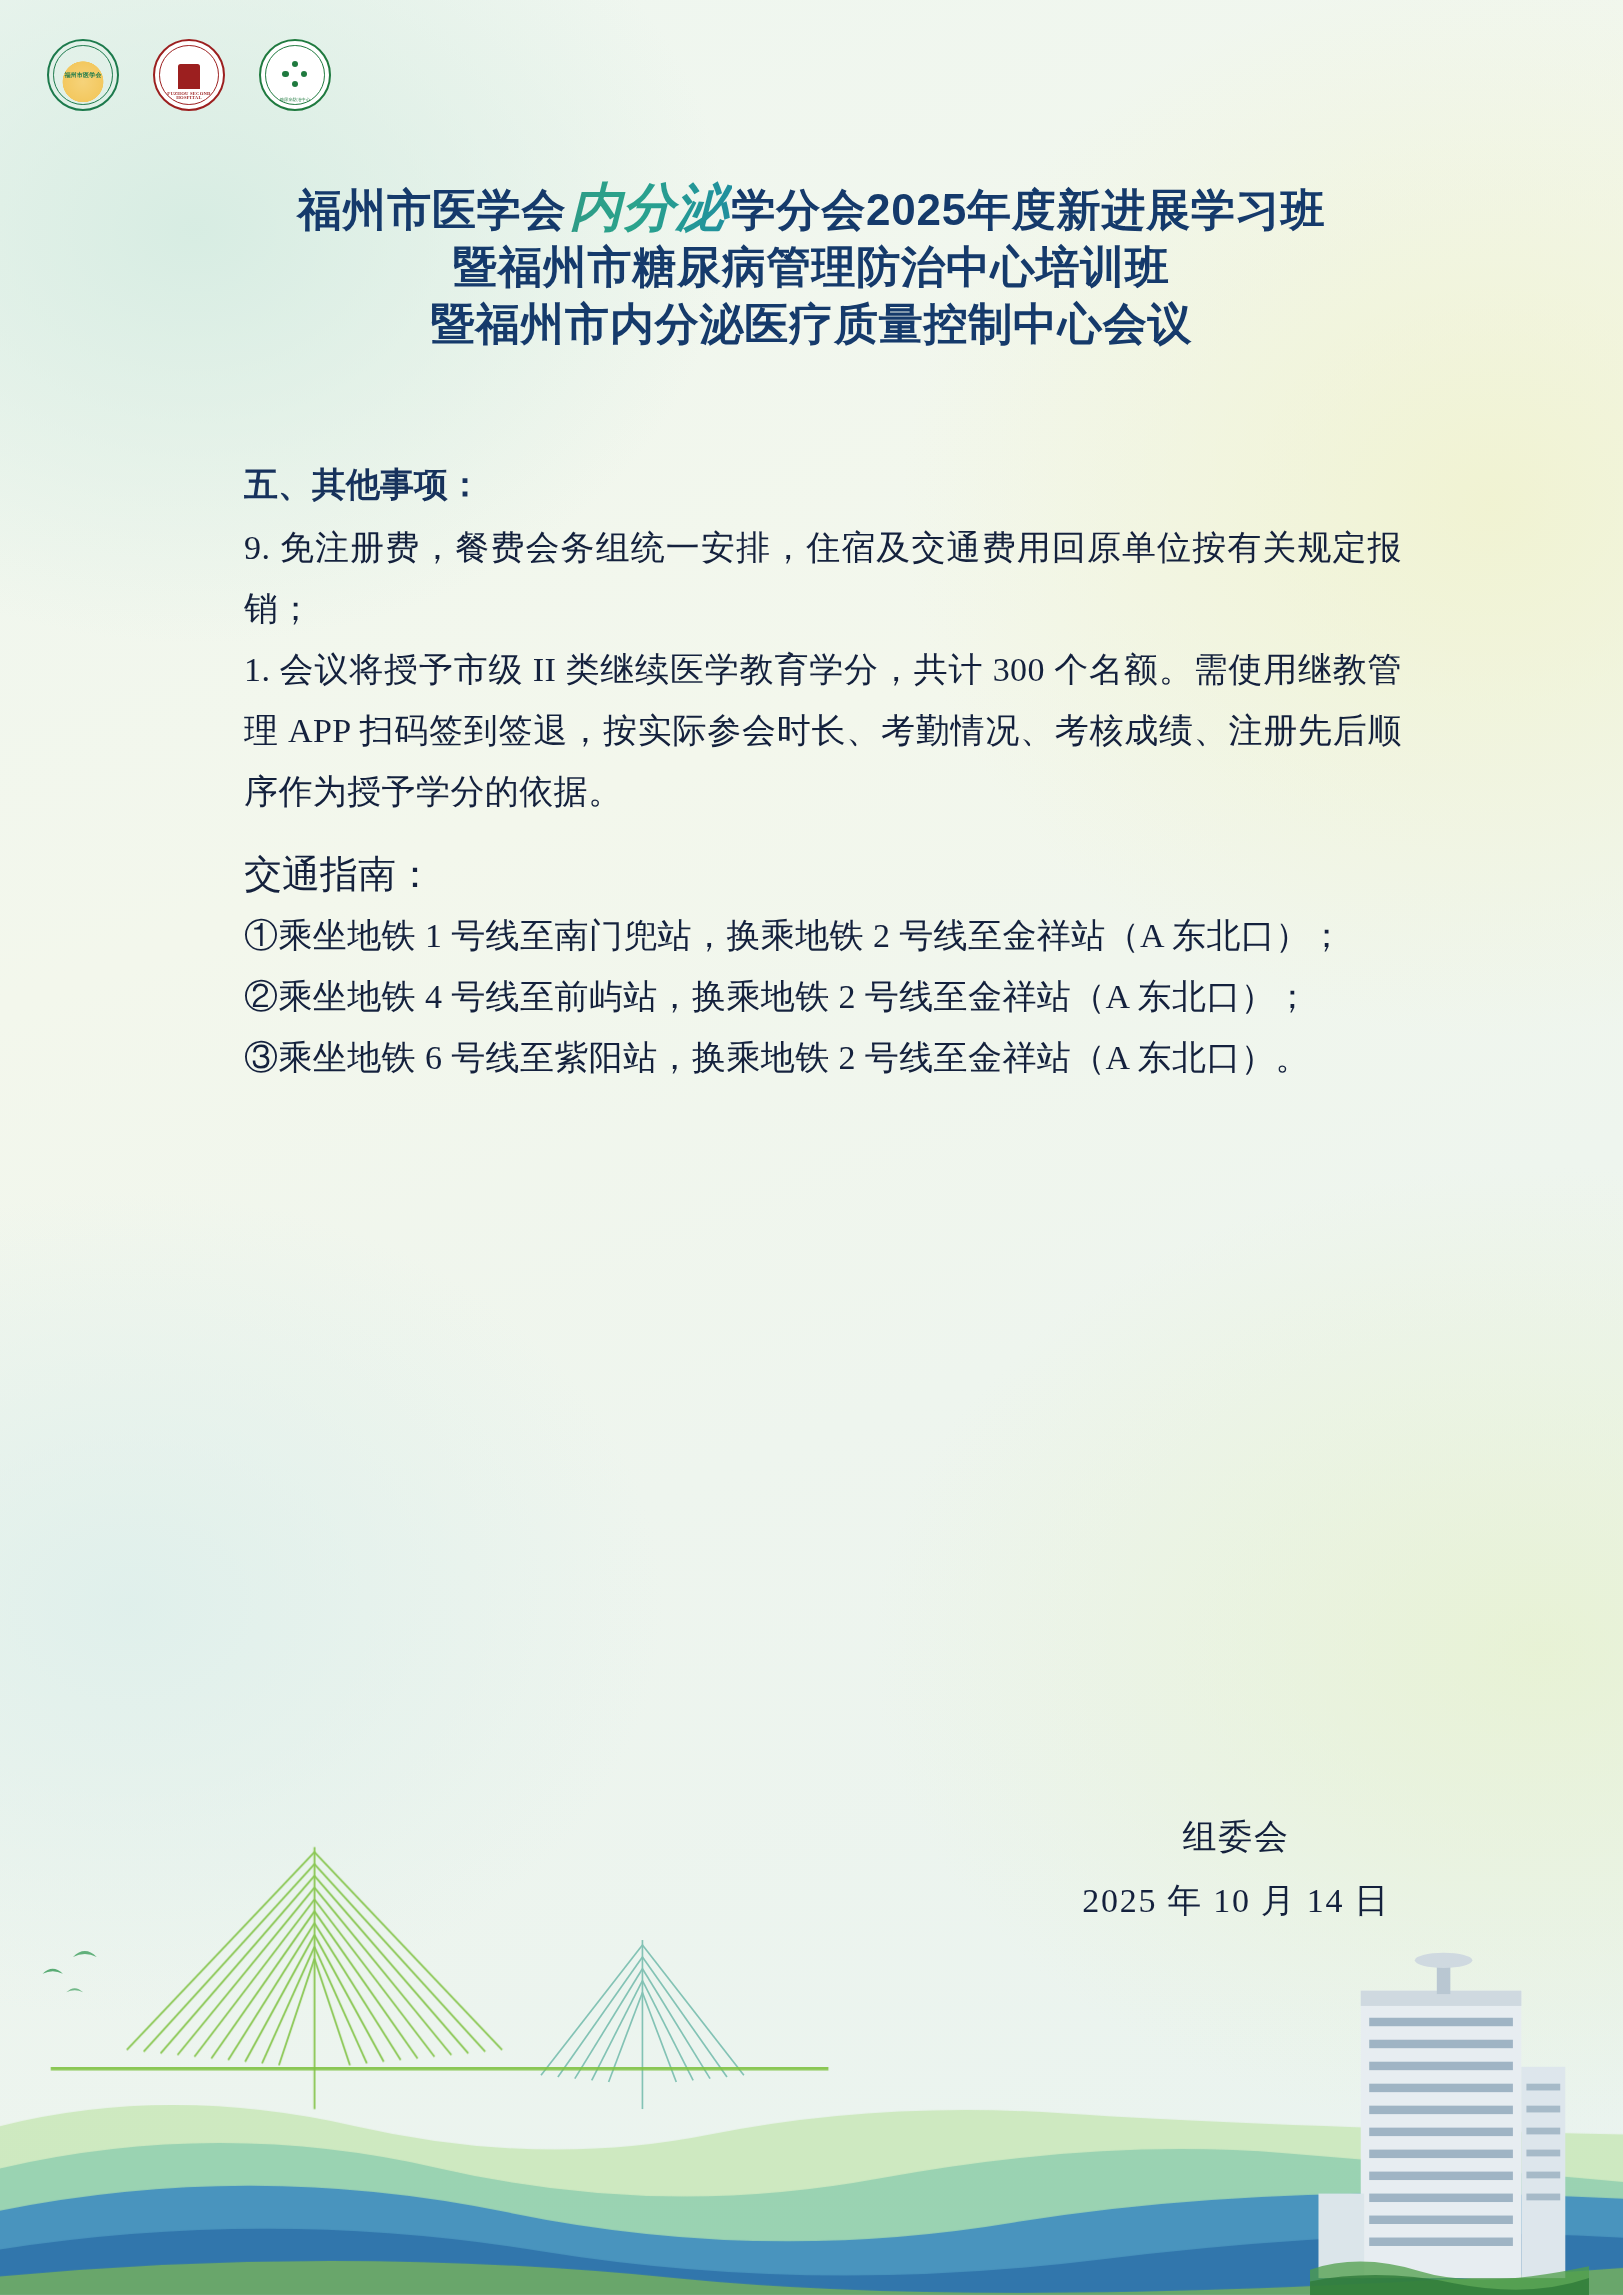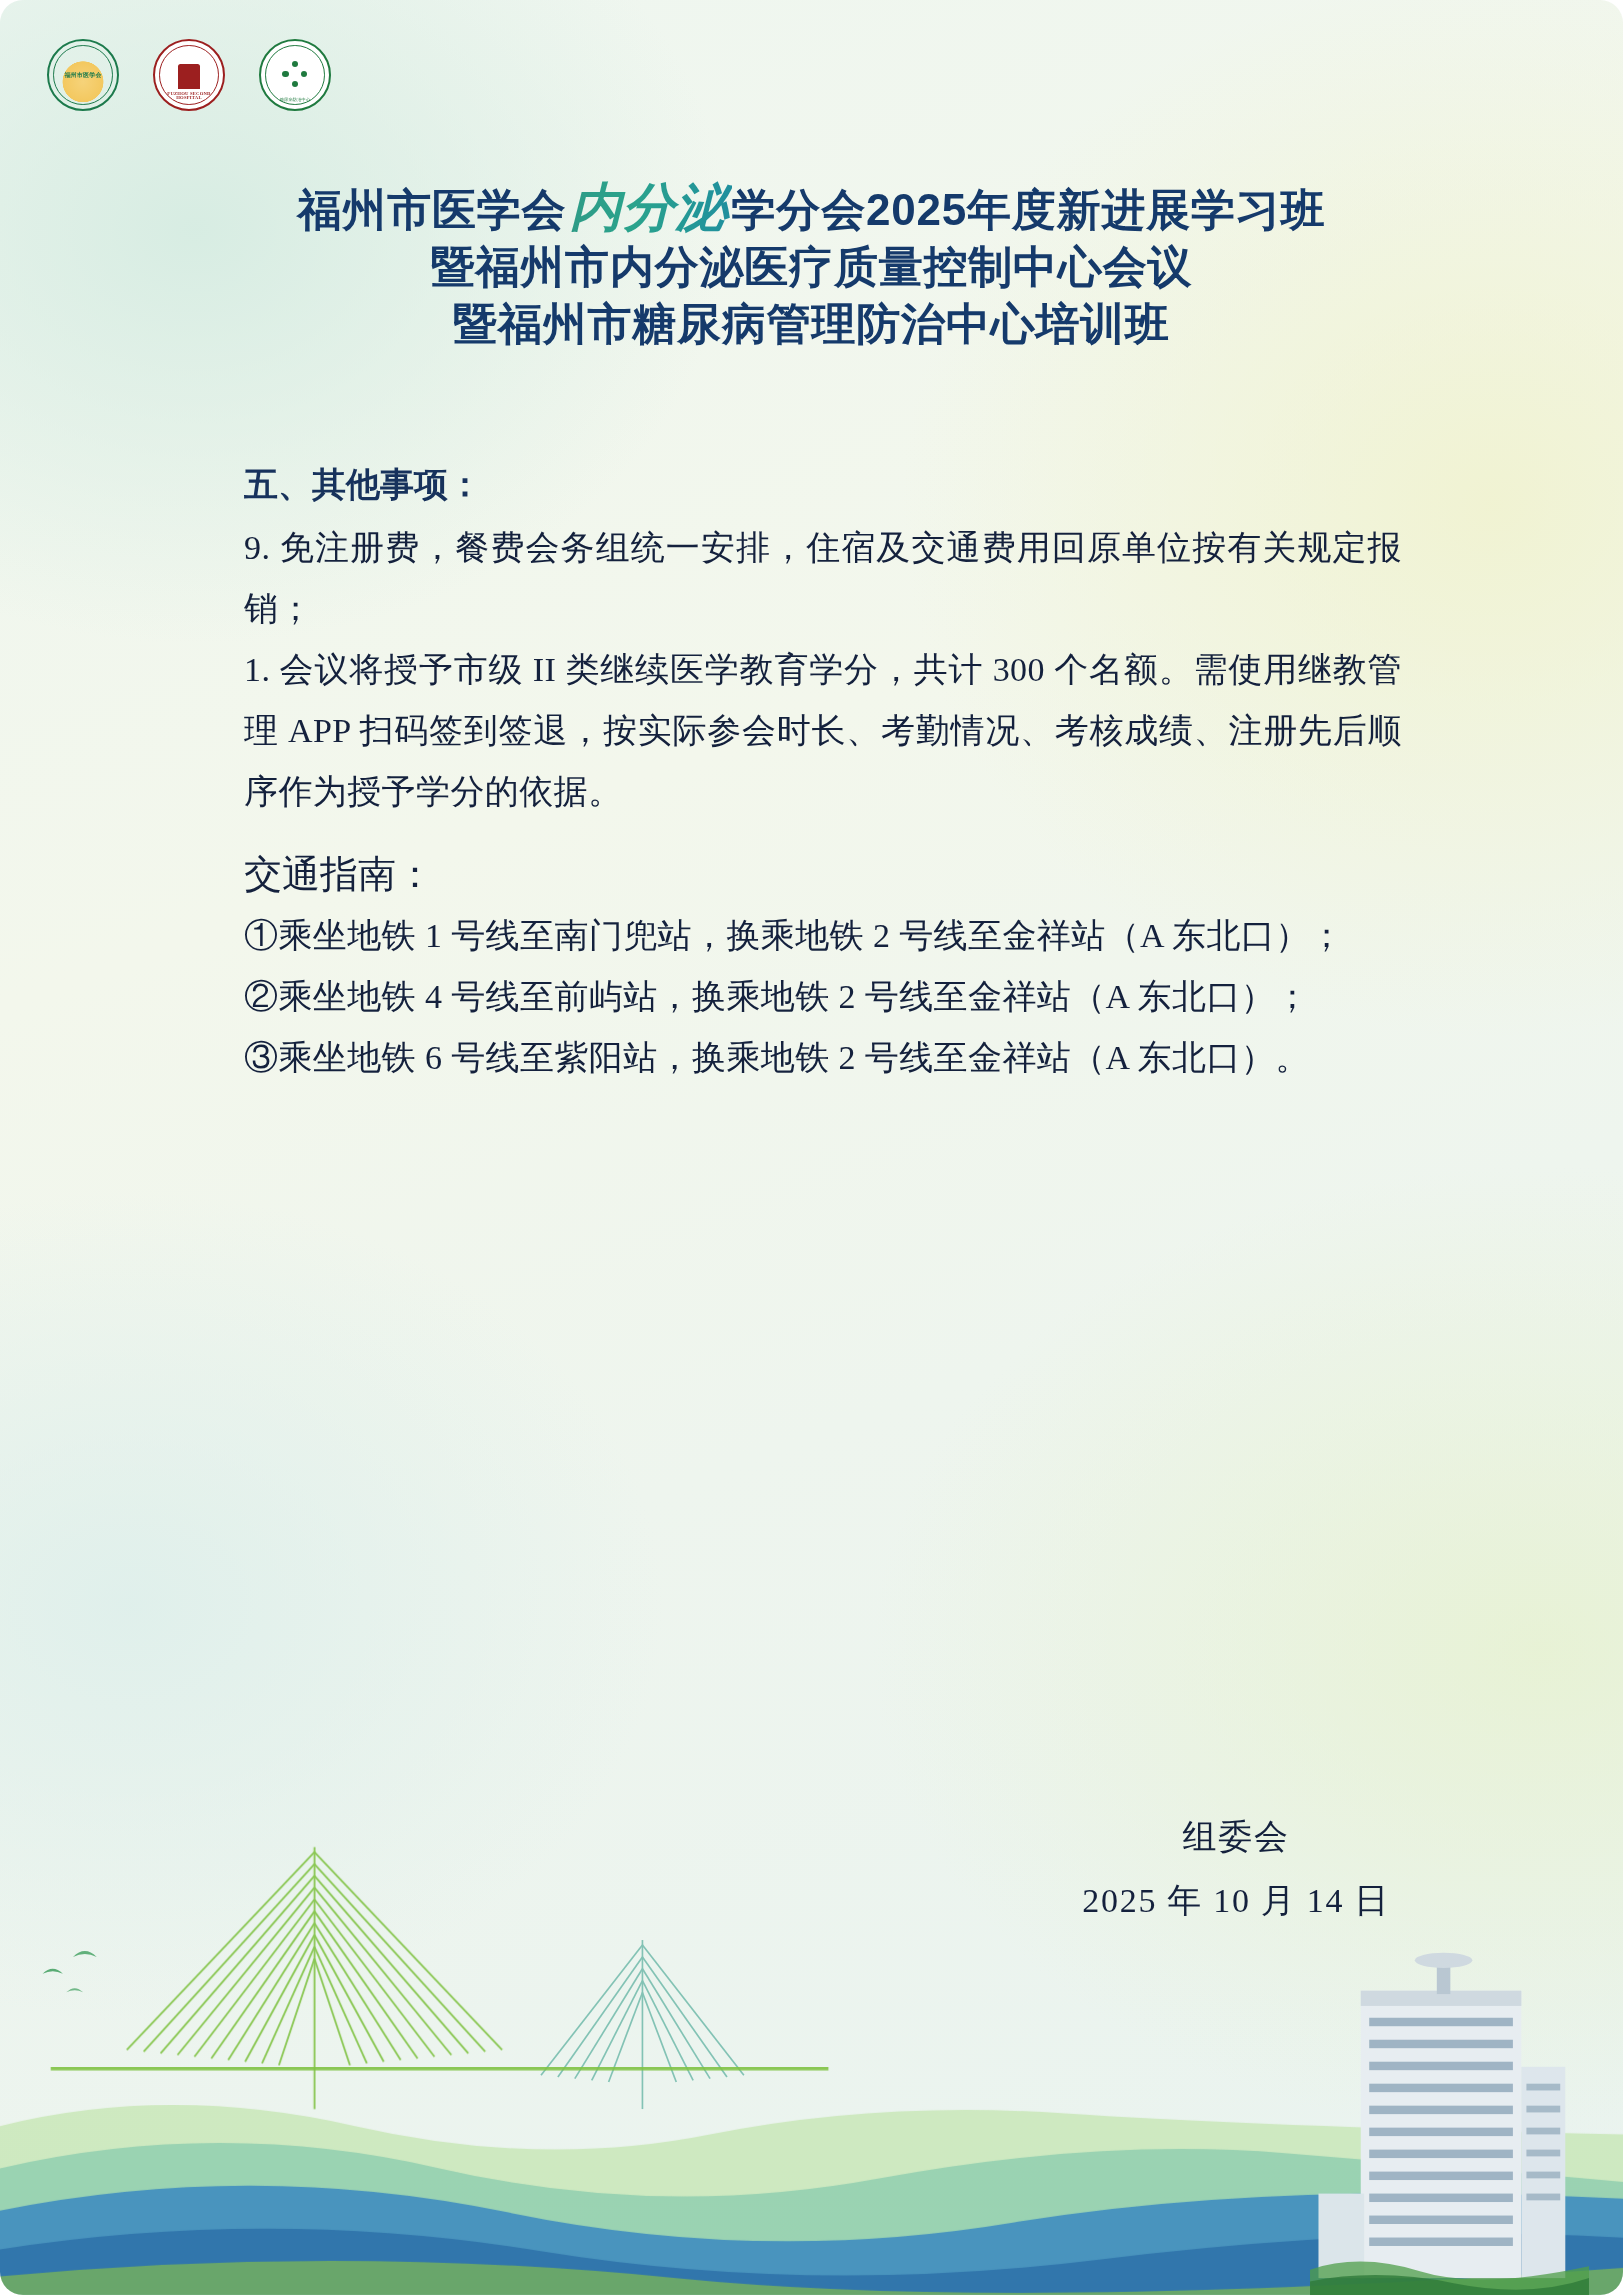--- a/index.html
+++ b/index.html
@@ -18,21 +18,20 @@
     width: 1623px;
     height: 2295px;
     box-sizing: border-box;
     background:
       radial-gradient(ellipse 761px 592px at 12% 10%, rgba(214,236,226,0.95) 0%, rgba(214,236,226,0) 70%),
       radial-gradient(ellipse 845px 761px at 92% 22%, rgba(240,242,206,0.85) 0%, rgba(240,242,206,0) 70%),
       radial-gradient(ellipse 930px 676px at 95% 72%, rgba(230,241,205,0.75) 0%, rgba(230,241,205,0) 72%),
       radial-gradient(ellipse 761px 592px at 8% 70%, rgba(222,239,235,0.9) 0%, rgba(222,239,235,0) 70%),
       linear-gradient(160deg, #eef6f0 0%, #f3f7ec 35%, #eef5ee 60%, #e9f3ef 100%);
     overflow: hidden;
-    border-radius: 23px;
   }
 
   
   .logo-row {
     position: absolute;
     top: 39px;
     left: 47px;
     display: flex;
     align-items: flex-start;
     gap: 34px;
@@ -255,22 +254,22 @@
           <span></span>
       </span>
       <span class="lbl">糖尿病防治中心</span>
     </div>
   </div>
 
   <div class="title-block">
     <div class="title-line">
       <span>福州市医学会</span><span class="brush">内分泌</span><span>学分会2025年度新进展学习班</span>
     </div>
+    <div class="title-line">暨福州市糖尿病管理防治中心培训班</div>
     <div class="title-line">暨福州市内分泌医疗质量控制中心会议</div>
-    <div class="title-line">暨福州市糖尿病管理防治中心培训班</div>
   </div>
 
   <div class="content">
     <div class="section-heading">五、其他事项：</div>
     <div class="para">9. 免注册费，餐费会务组统一安排，住宿及交通费用回原单位按有关规定报销；</div>
     <div class="para">1. 会议将授予市级 II 类继续医学教育学分，共计 300 个名额。需使用继教管理 APP 扫码签到签退，按实际参会时长、考勤情况、考核成绩、注册先后顺序作为授予学分的依据。</div>
     <div class="sub-heading">交通指南：</div>
     <div class="para">①乘坐地铁 1 号线至南门兜站，换乘地铁 2 号线至金祥站（A 东北口）；</div>
     <div class="para">②乘坐地铁 4 号线至前屿站，换乘地铁 2 号线至金祥站（A 东北口）；</div>
     <div class="para">③乘坐地铁 6 号线至紫阳站，换乘地铁 2 号线至金祥站（A 东北口）。</div>

